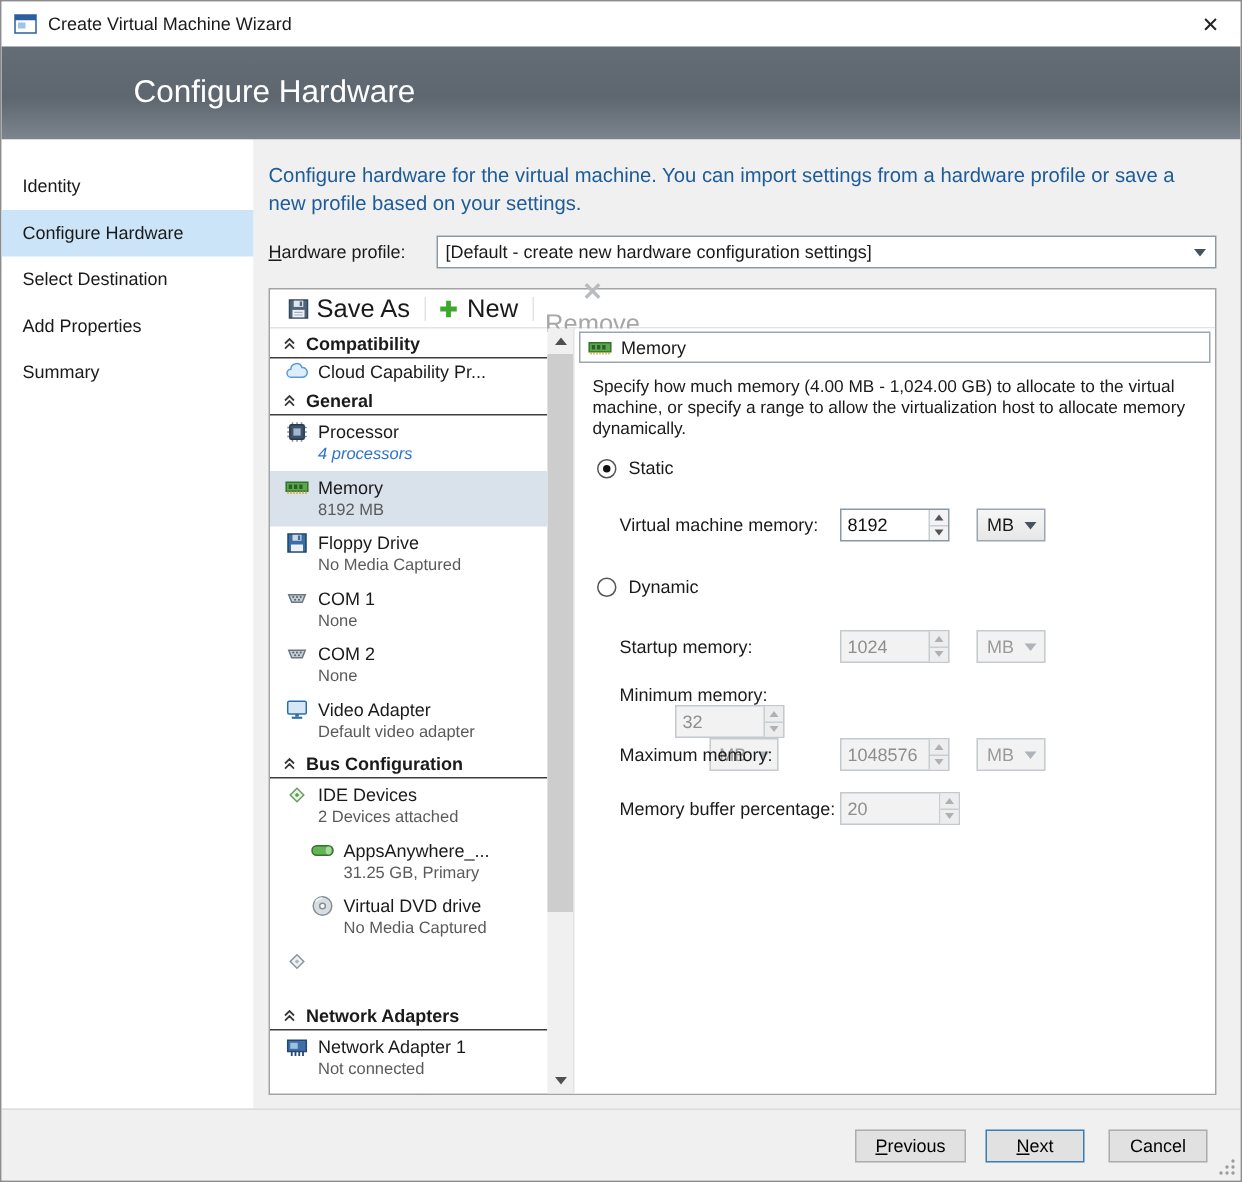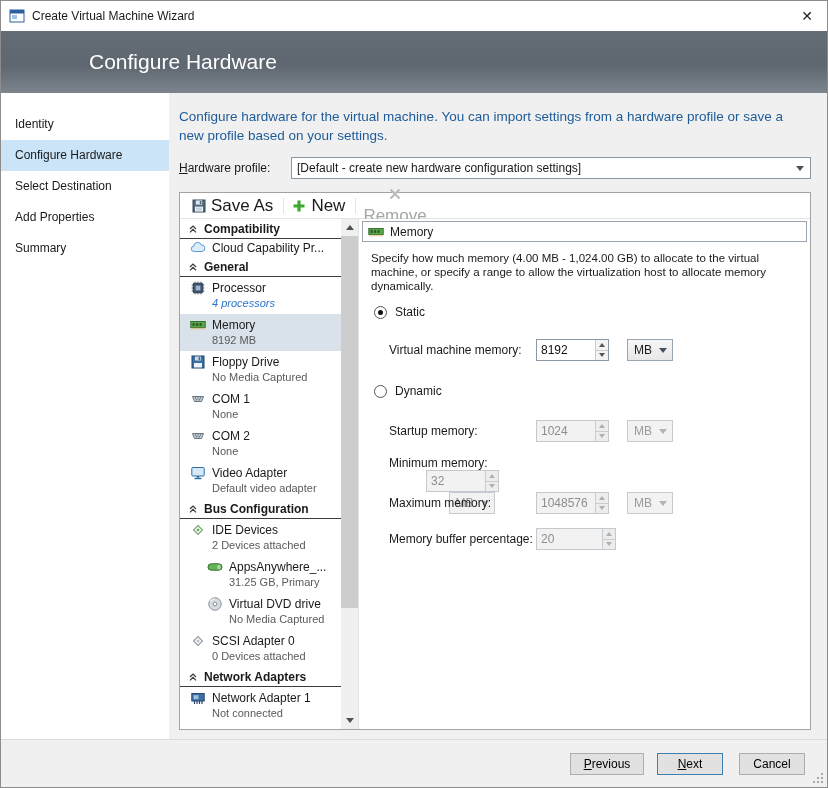--- a/index.html
+++ b/index.html
@@ -37,21 +37,21 @@
   .tri-up-s { width:0; height:0; border-left:4px solid transparent; border-right:4px solid transparent; border-bottom:5px solid #505050; }
   .tri-down-g { width:0; height:0; border-left:4px solid transparent; border-right:4px solid transparent; border-top:5px solid #505050; }
   
   .hwbox { flex:1; border:1px solid #a3a3a3; background:#fff; display:flex; flex-direction:column; min-height:0; }
   .toolbar { height:26px; flex:none; display:flex; align-items:center; border-bottom:1px solid #e3e3e3; padding-left:6px; }
   .tb-btn { display:flex; align-items:center; gap:4px; font-size:17px; padding:2px 8px 2px 5px; cursor:default; }
   .tb-btn.disabled { color:#a6a6a6;flex-direction:column; }
   .tb-sep { width:1px; height:16px; background:#e4e4e4; margin:0 2px; }
   .split { flex:1; display:flex; min-height:0; }
   
-  .tree { width:161px; flex:none; overflow:hidden; }
+  .tree { width:185px; flex:none; overflow:hidden; }
   .t-header { height:20px; display:flex; align-items:center; gap:5px; padding-left:7px;
     font-weight:bold; font-size:12px; border-bottom:1px solid #3c3c3c; }
   .t-item { height:37px; display:flex; gap:6px; padding:3px 0 0 10px; align-items:flex-start; cursor:default; }
   .t-item.single { height:18px; padding-top:0; align-items:center; }
   .t-item.indent { padding-left:27px; }
   .t-item.selected { background:#d9e1ea; }
   .t-label { font-size:12px; line-height:15px; margin-top:1px; }
   .t-sub { font-size:11px; line-height:14px; color:#5a5a5a; }
   .t-sub.accent { color:#2e74c9; font-style:italic; }
   .ic16 { width:16px; height:16px; flex:none; }
@@ -356,24 +356,20 @@
                 </svg>
               <div class="t-text">
                 <div class="t-label">Virtual DVD drive</div>
                 <div class="t-sub">No Media Captured</div>
               </div>
             </div>
             <div class="t-item">
               <svg class="ic16">
                   <use href="#i-bus"></use>
                 </svg>
-              <div class="t-text">
-                <div class="t-label">SCSI Adapter 0</div>
-                <div class="t-sub">0 Devices attached</div>
-              </div>
             </div>
             <div class="t-header">
               <svg class="ic12">
                   <use href="#i-chev2"></use>
                 </svg>
               <span>Network Adapters</span>
             </div>
             <div class="t-item">
               <svg class="ic16">
                   <use href="#i-nic"></use>

